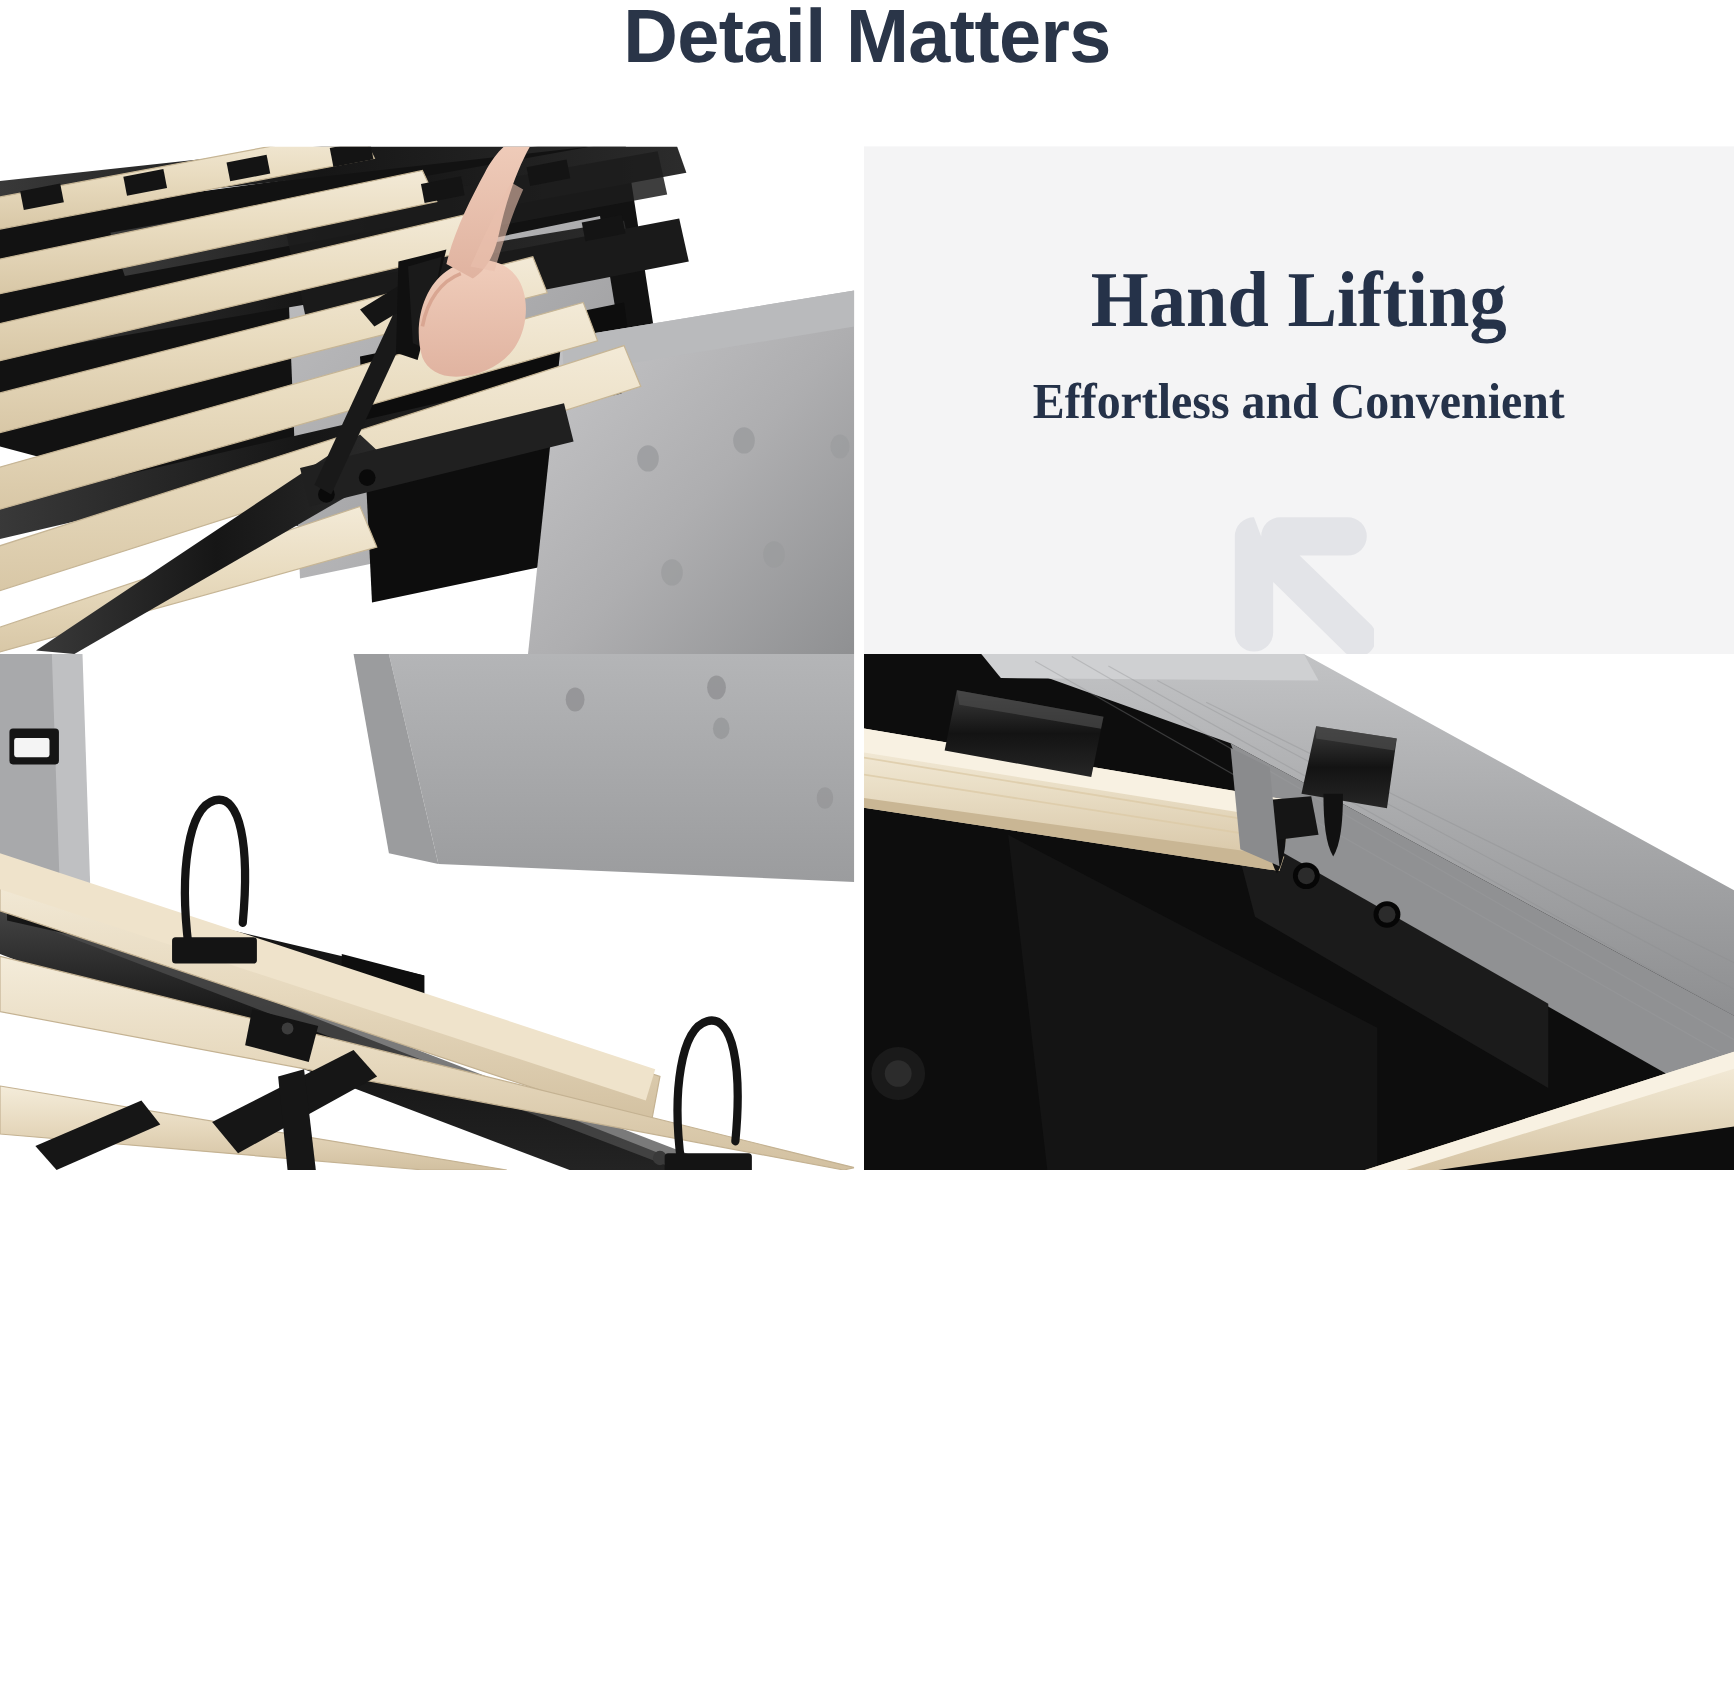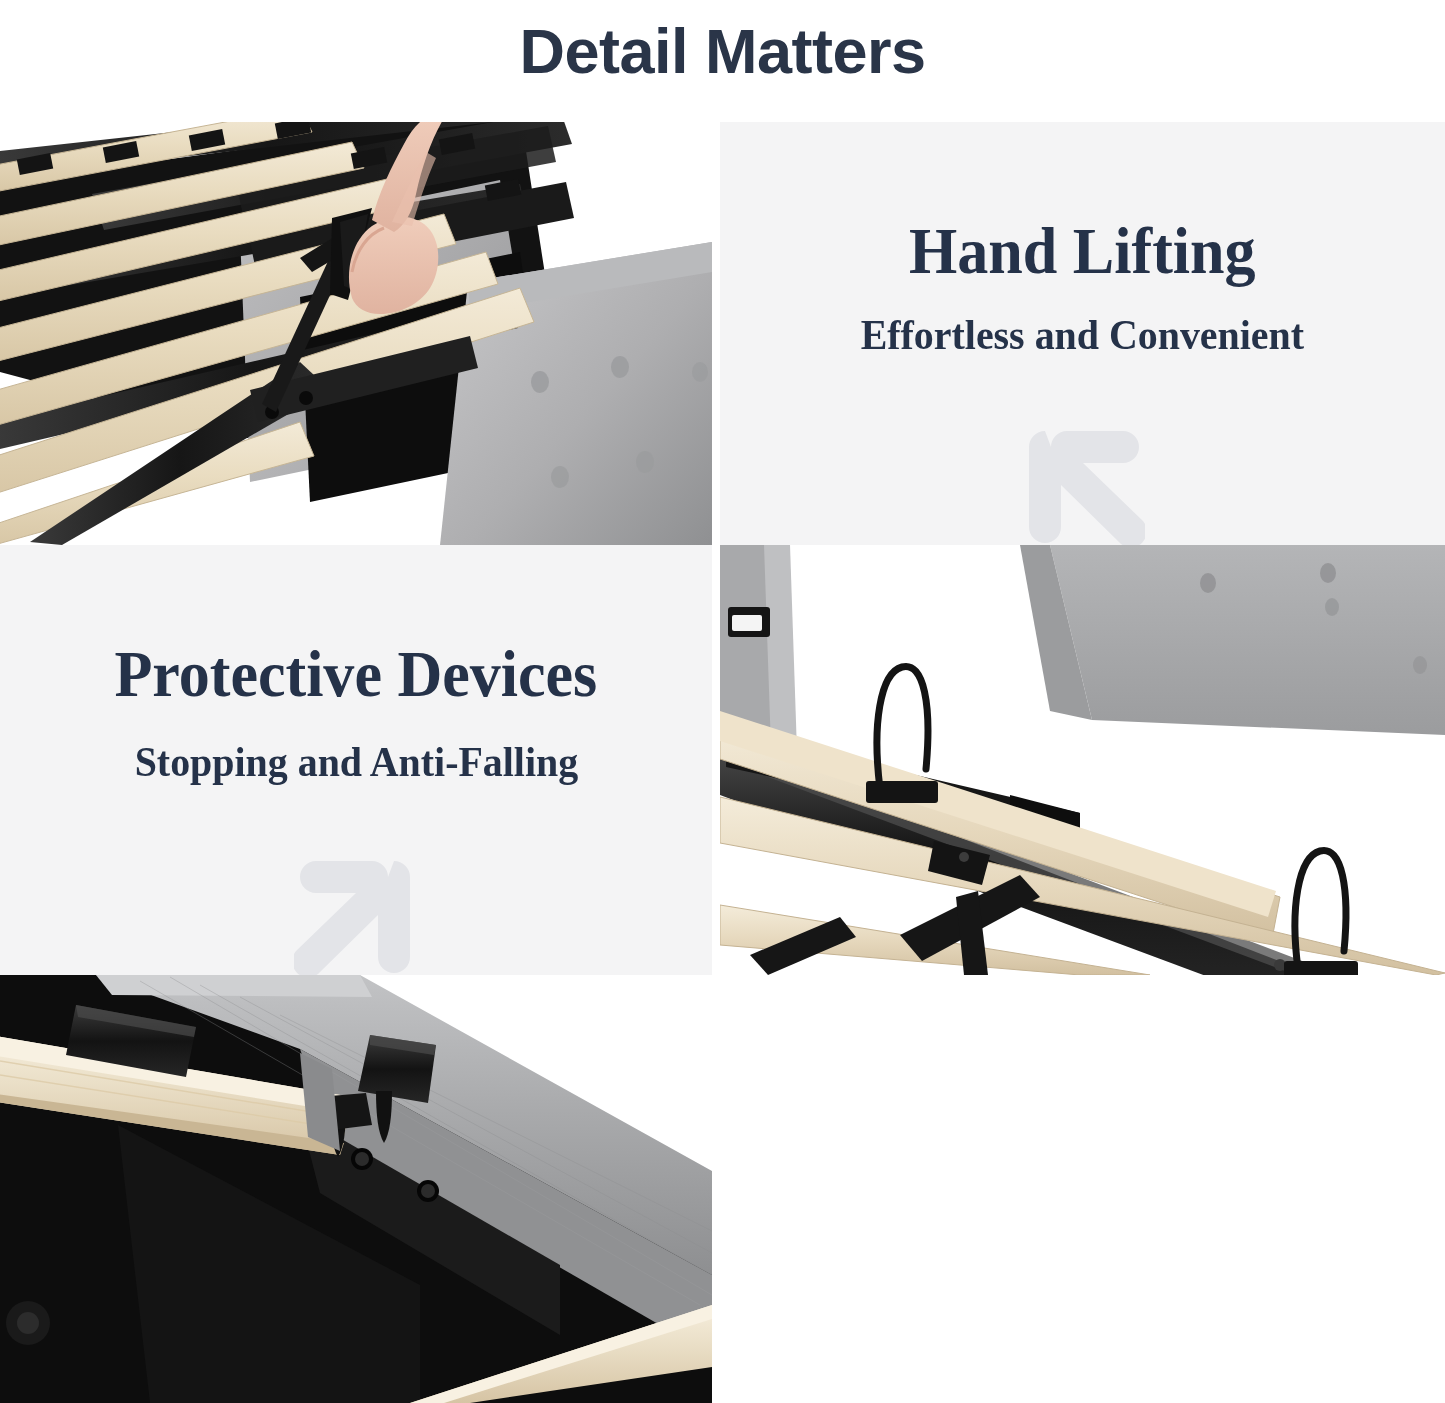--- a/index.html
+++ b/index.html
@@ -17,21 +17,21 @@
     display:flex;align-items:flex-start;justify-content:center;
     background:#ffffff;
   }
   .title{
     font-family:"Liberation Sans", sans-serif;
     font-weight:bold;
     font-size:63px;
     line-height:1;
     letter-spacing:-0.5px;
     color:#2a3548;
-    margin-top:20px;
+    margin-top:0;
   }
 
   
   .grid{
     position:absolute;left:0;top:122px;
     width:1445px;height:1281px;
     display:grid;
     grid-template-columns:712px 725px;
     grid-template-rows:423px 430px 428px;
     column-gap:8px;
@@ -191,31 +191,20 @@
     <div class="cell text-cell">
       <div class="feat-title">Hand Lifting</div>
       <div class="feat-sub">Effortless and Convenient</div>
       <span class="arrow-wrap">
         <svg viewBox="0 0 124 118" aria-hidden="true">
           <path class="arrow-fill" d="M16 20 a16 16 0 0 1 16 -16 h56 a16 16 0 0 1 0 32 H48 l60 58 a16 16 0 0 1 -22 23 L26 58 v42 a16 16 0 0 1 -32 0 V20 a16 16 0 0 1 16 -16 z" transform="translate(14,0)"></path>
         </svg>
       </span>
     </div>
 
-    <div class="cell text-cell">
-      <div class="feat-title">Protective Devices</div>
-      <div class="feat-sub">Stopping and Anti-Falling</div>
-      <span class="arrow-wrap">
-        <svg viewBox="0 0 124 118" aria-hidden="true">
-          <g transform="translate(124,0) scale(-1,1)">
-            <path class="arrow-fill" d="M16 20 a16 16 0 0 1 16 -16 h56 a16 16 0 0 1 0 32 H48 l60 58 a16 16 0 0 1 -22 23 L26 58 v42 a16 16 0 0 1 -32 0 V20 a16 16 0 0 1 16 -16 z" transform="translate(14,0)"></path>
-          </g>
-        </svg>
-      </span>
-    </div>
 
     <div class="cell photo">
       <svg viewBox="0 0 725 430" preserveAspectRatio="none" aria-hidden="true">
         <defs>
           <linearGradient id="woodG2" x1="0" y1="0" x2="0" y2="1">
             <stop offset="0%" stop-color="#f4ecda"></stop>
             <stop offset="50%" stop-color="#e6d8bd"></stop>
             <stop offset="100%" stop-color="#d2c0a0"></stop>
           </linearGradient>
           <linearGradient id="fabG2" x1="0" y1="0" x2="0" y2="1">

